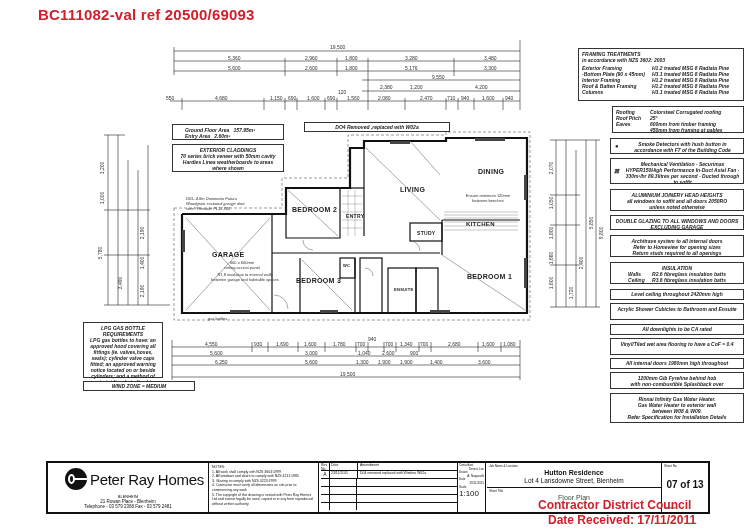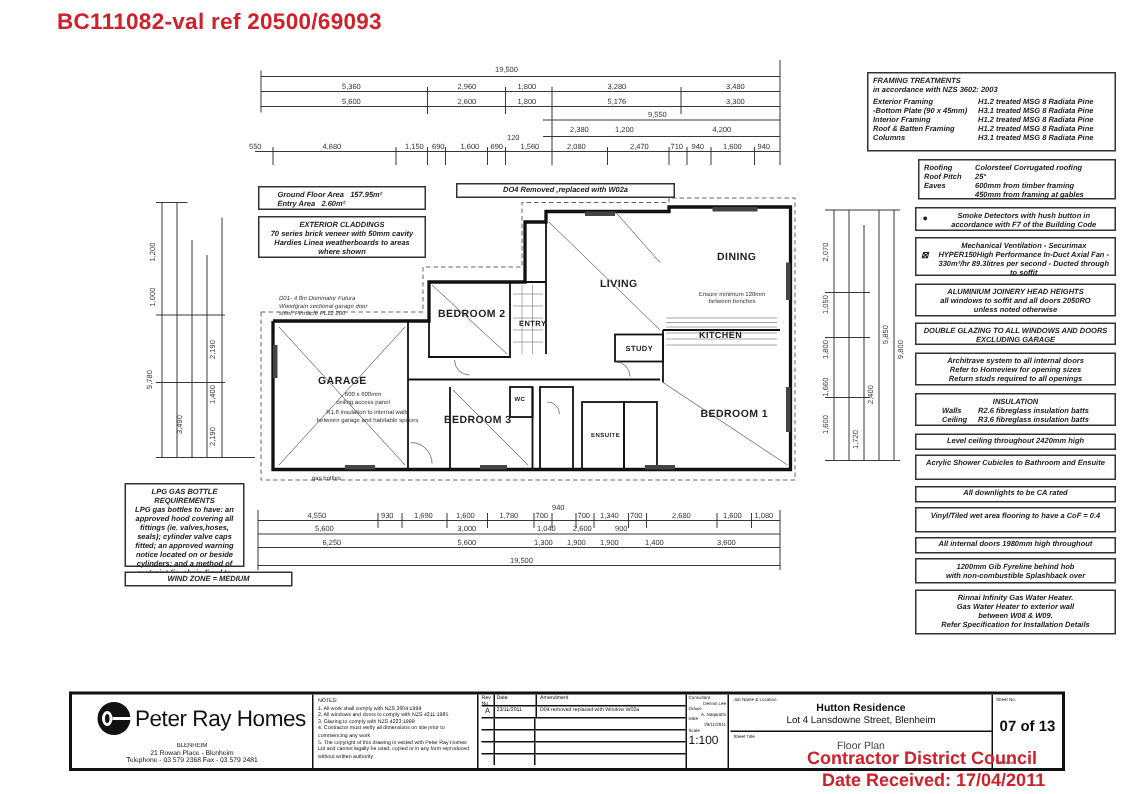--- a/index.html
+++ b/index.html
@@ -436,13 +436,13 @@
   <div class="abs" style="left:0;top:6px;width:174px;text-align:center;font-size:7px;color:#444;">Floor Plan</div>
 </div>
 
 <div class="abs" style="left:662px;top:463px;width:46px;height:49px;">
   <div class="abs" style="left:2px;top:1px;font-size:3px;">Sheet No.</div>
   <div class="abs" style="left:0;top:16px;width:46px;text-align:center;font-size:10px;font-weight:bold;white-space:nowrap;">07 of 13</div>
   <div class="abs" style="left:2px;top:43px;font-size:3px;">Revision</div>
 </div>
 
 <div class="abs red" style="left:538px;top:498px;font-size:12px;white-space:nowrap;">Contractor District Council</div>
-<div class="abs red" style="left:548px;top:513px;font-size:12px;white-space:nowrap;">Date Received: 17/04/2011</div>
+<div class="abs red" style="left:548px;top:513px;font-size:12px;white-space:nowrap;">Date Received: 17/11/2011</div>
 
 </body></html>

